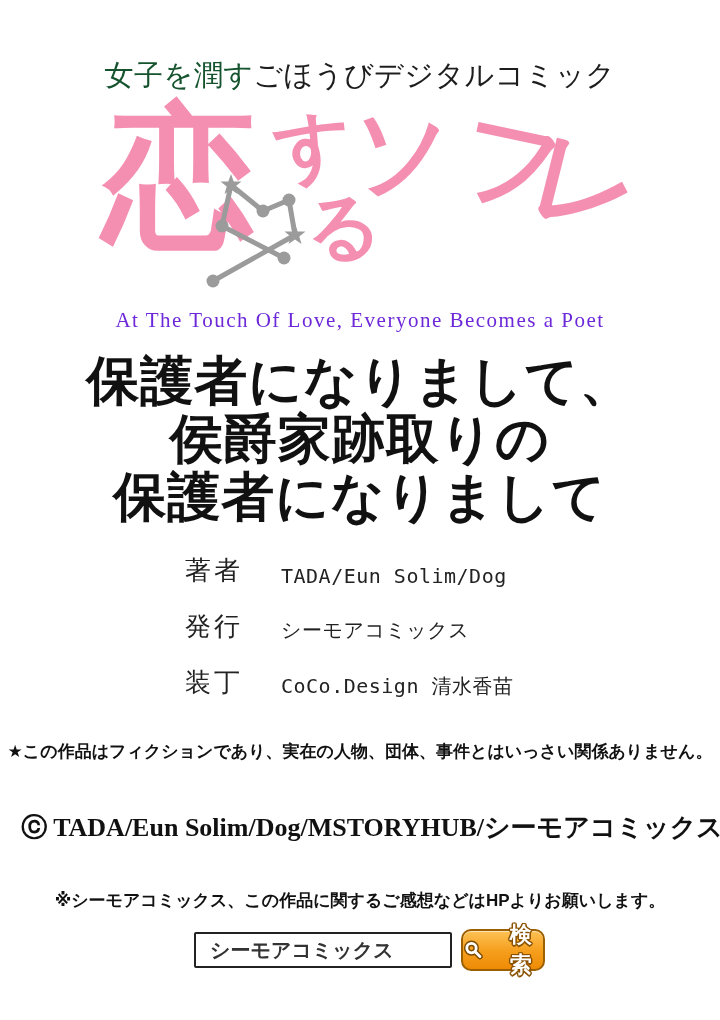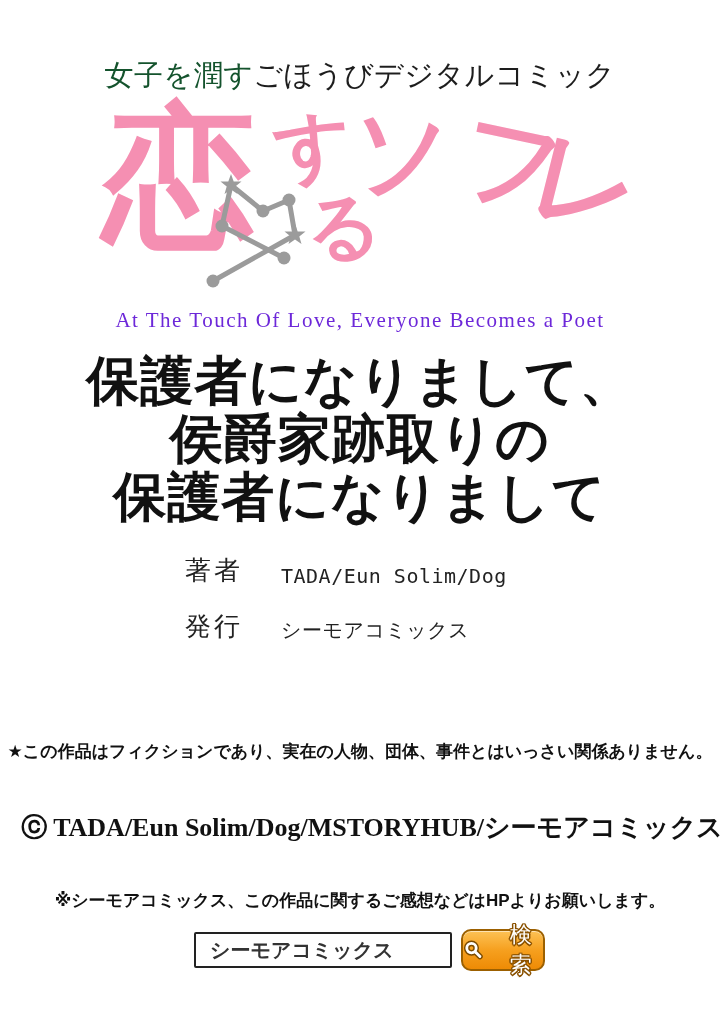--- a/index.html
+++ b/index.html
@@ -59,21 +59,21 @@
     font-size:20px;font-weight:bold;color:#333;padding:0 0 0 14px;
     font-family:"Liberation Sans","DejaVu Sans",sans-serif;outline:none;
   }
   .search-button{
     width:84px;height:42px;border:2px solid #9c6000;border-radius:10px;
     background:linear-gradient(180deg,#fdc255 0%,#f6a01f 50%,#ee8b05 100%);
     display:flex;align-items:center;justify-content:center;gap:3px;
     cursor:pointer;box-shadow:inset 0 1px 0 rgba(255,255,255,.55);padding:0;
   }
   .search-button-label{
-    color:#fff;font-size:22px;font-weight:normal;letter-spacing:1px;
+    color:#fff;font-size:22px;font-weight:bold;letter-spacing:1px;
     text-shadow:-1.5px 0 #8a5200,1.5px 0 #8a5200,0 -1.5px #8a5200,0 1.5px #8a5200,
       -1px -1px #8a5200,1px 1px #8a5200,-1px 1px #8a5200,1px -1px #8a5200;
     padding-left:13px;
   }
 </style>
 </head>
 <body>
 
 <div class="tagline">
   <span class="accent">女子を潤す</span><span>ごほうびデジタルコミック</span>
@@ -118,20 +118,24 @@
 
 <div class="credits">
   <div class="credits-row">
     <span class="credits-label">著者</span>
     <span class="credits-value">TADA/Eun Solim/Dog</span>
   </div>
   <div class="credits-row">
     <span class="credits-label">発行</span>
     <span class="credits-value">シーモアコミックス</span>
   </div>
+  <div class="credits-row">
+    <span class="credits-label">装丁</span>
+    <span class="credits-value">CoCo.Design 清水香苗</span>
+  </div>
 </div>
 
 <div class="disclaimer">★この作品はフィクションであり、実在の人物、団体、事件とはいっさい関係ありません。</div>
 
 <div class="copyright">ⓒ TADA/Eun Solim/Dog/MSTORYHUB/シーモアコミックス</div>
 
 <div class="note">※シーモアコミックス、この作品に関するご感想などはHPよりお願いします。</div>
 
 <div class="search-bar">
   <input class="search-input" type="text" value="シーモアコミックス" style="">

